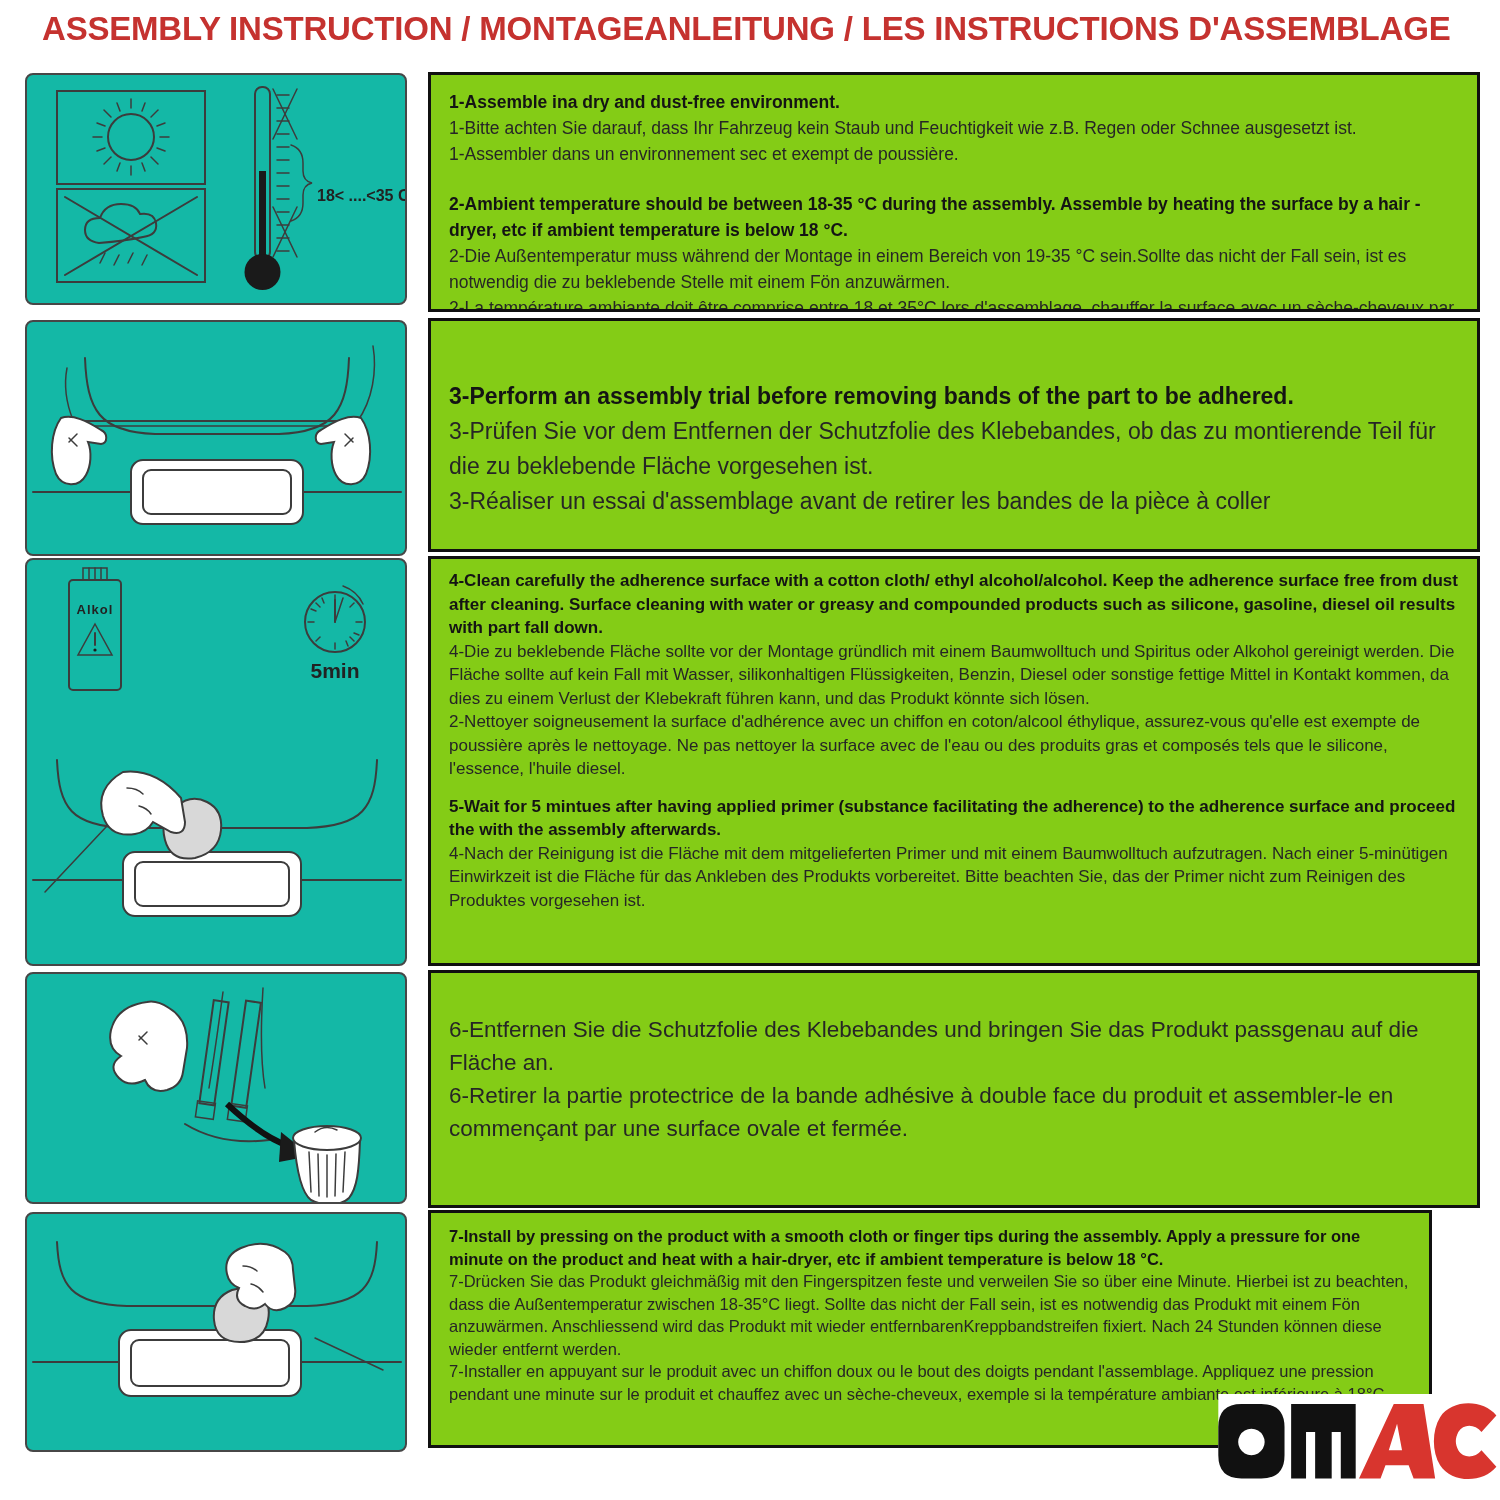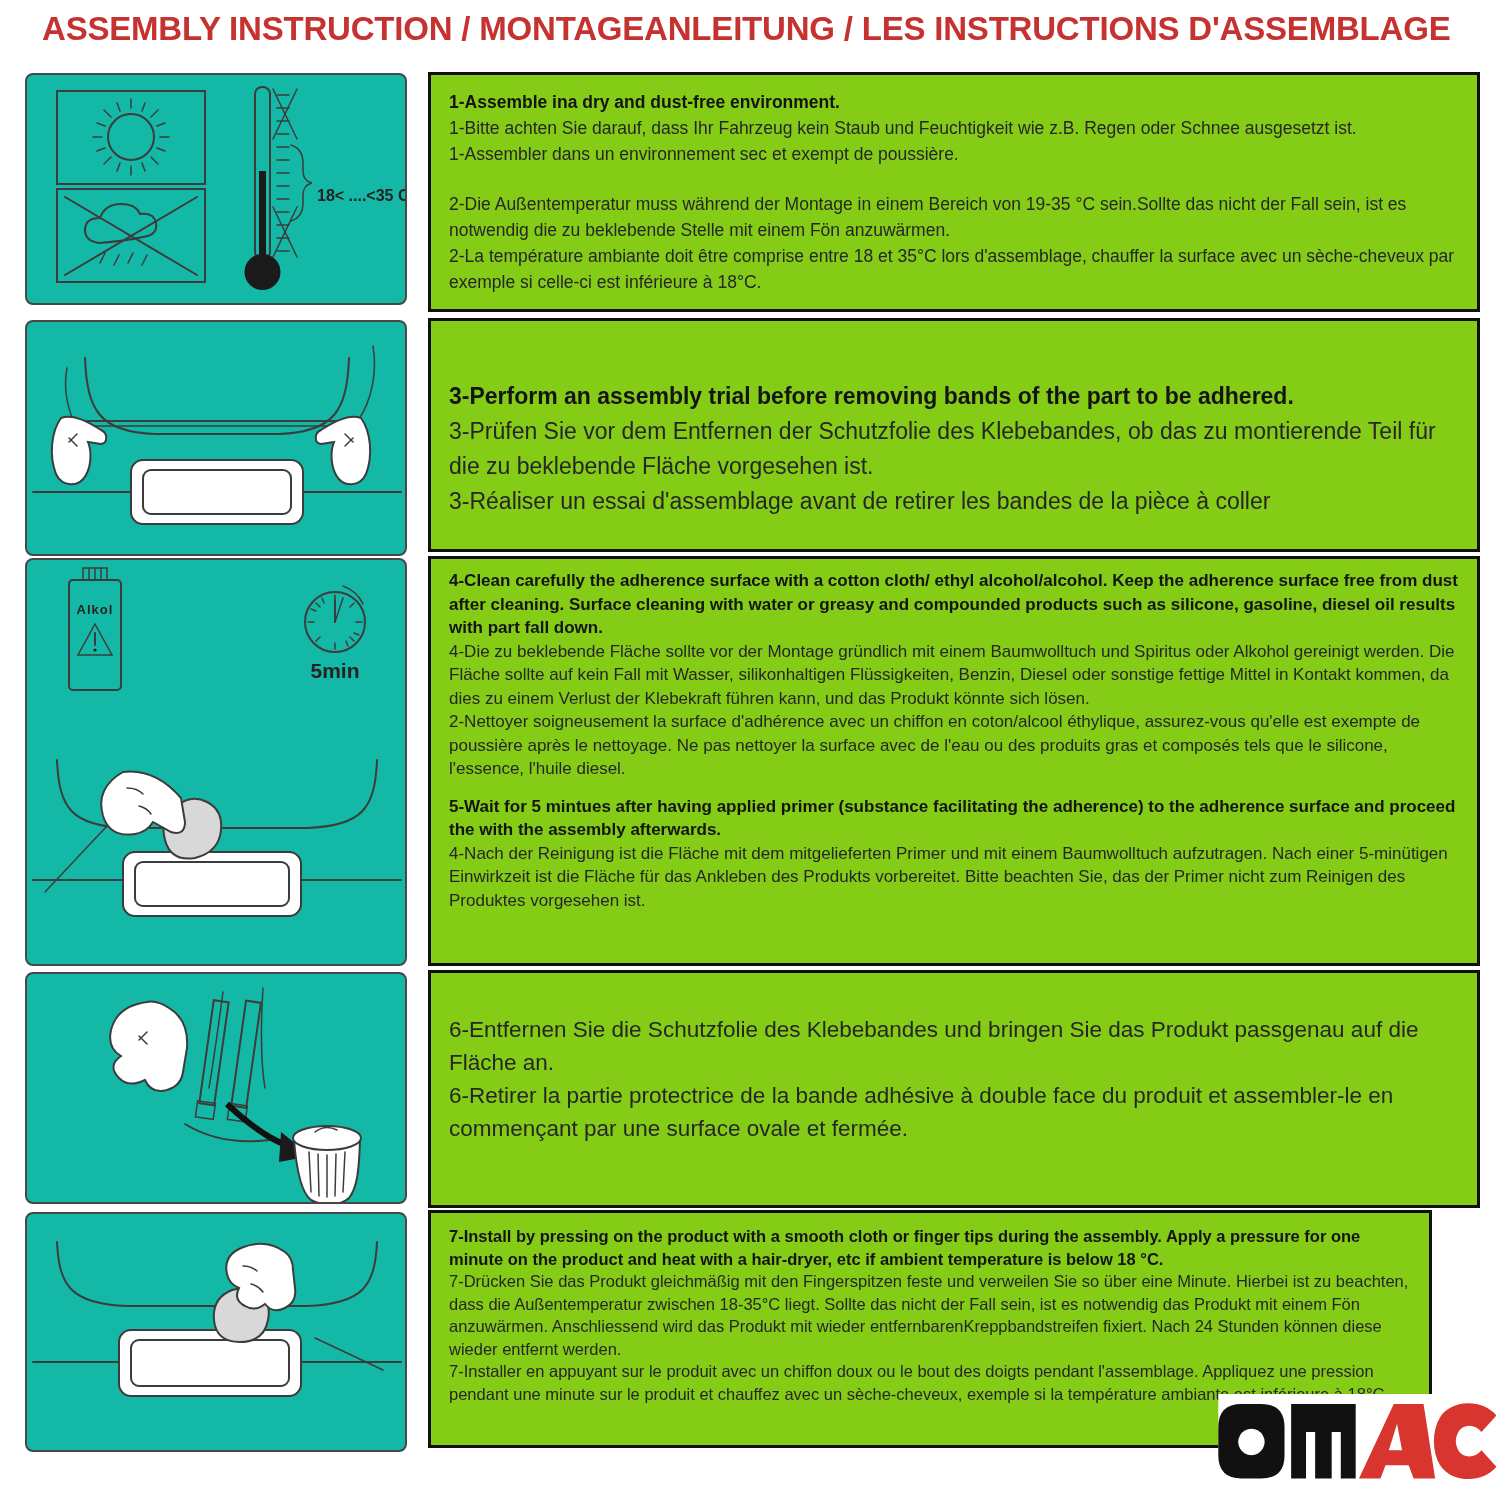--- a/index.html
+++ b/index.html
@@ -98,20 +98,21 @@
       <path class="thin" d="M264,70 q12,4 12,18 l0,8 q0,10 9,12 q-9,2 -9,12 l0,8 q0,14 -12,18"></path>
       <text x="290" y="126" font-size="16" font-weight="bold">18&lt; ....&lt;35 C</text>
     </g>
   </svg>
 </div>
 <div class="tbox r1" style="left:428px;top:72px;width:1052px;height:240px;">
   <p class="b">1-Assemble ina dry and dust-free environment.</p>
   <p>1-Bitte achten Sie darauf, dass Ihr Fahrzeug kein Staub und Feuchtigkeit wie z.B. Regen oder Schnee ausgesetzt ist.</p>
   <p>1-Assembler dans un environnement sec et exempt de poussière.</p>
   <p class="gap1"></p>
+  <p class="b">2-Ambient temperature should be between 18-35 °C  during the assembly. Assemble by heating the surface by a hair -dryer, etc if ambient temperature is below 18 °C.</p>
   <p>2-Die Außentemperatur muss während der Montage in einem Bereich von 19-35 °C  sein.Sollte das nicht der Fall sein, ist es notwendig die zu beklebende Stelle mit einem Fön anzuwärmen.</p>
   <p>2-La température ambiante doit être comprise entre 18 et 35°C lors d'assemblage, chauffer la surface avec un sèche-cheveux par exemple si celle-ci est inférieure à 18°C.</p>
 </div>
 
 <div class="ibox" style="left:25px;top:320px;width:378px;height:232px;">
   <svg width="378" height="232" viewBox="0 0 378 232">
     <path class="ln" d="M58,36 C60,88 72,110 128,112 L252,112 C308,110 320,88 322,36"></path>
     <line class="ln" x1="6" y1="170" x2="374" y2="170"></line>
     <rect class="ln white" x="104" y="138" width="172" height="64" rx="12"></rect>
     <rect class="ln" x="116" y="148" width="148" height="44" rx="8"></rect>

